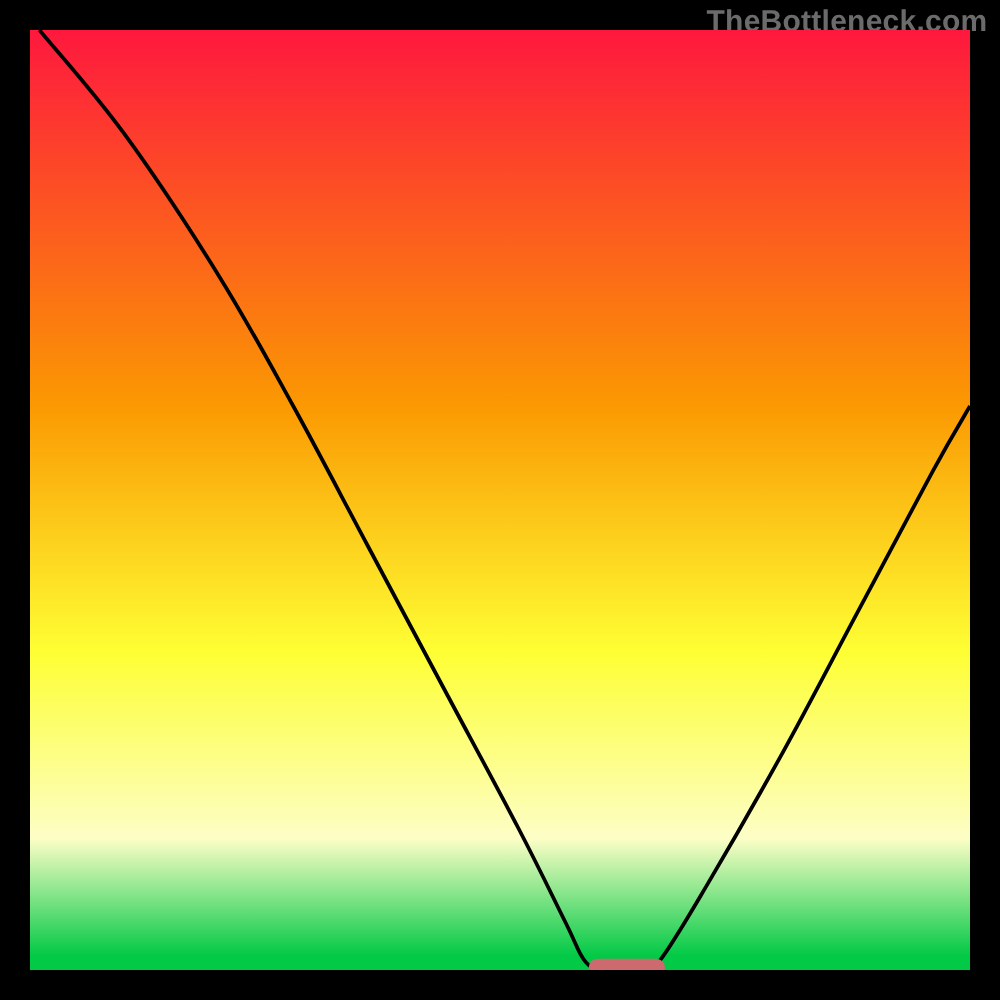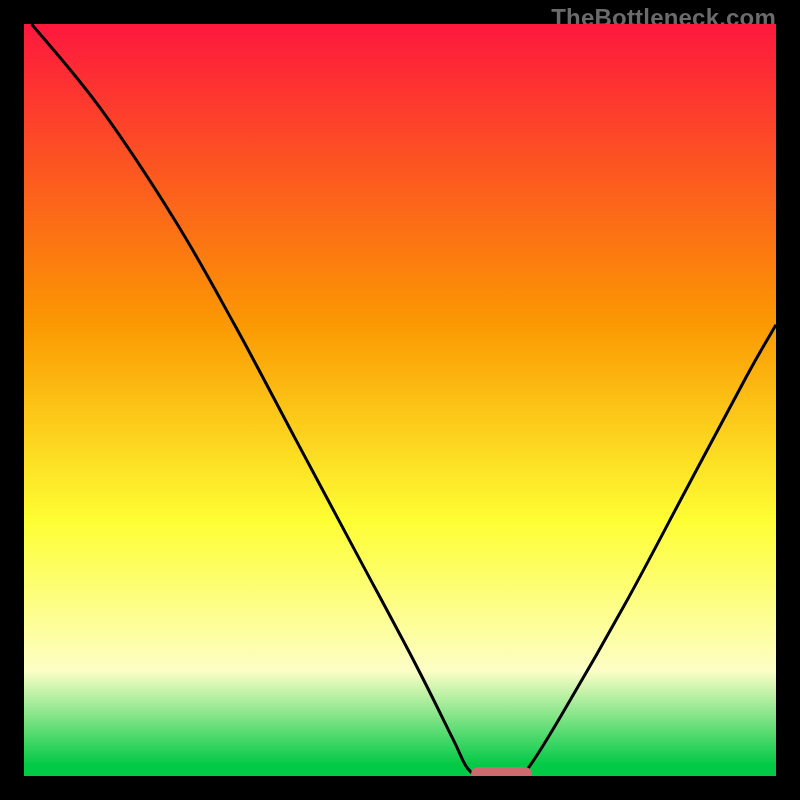--- a/index.html
+++ b/index.html
@@ -20,21 +20,21 @@
     position: absolute;
     left: 24px;
     top: 24px;
     width: 752px;
     height: 752px;
     overflow: hidden;
   }
   .watermark {
     position: absolute;
     top: 4px;
-    right: 24px;
+    right: 10px;
     font-family: Arial, Helvetica, sans-serif;
     font-size: 24px;
     font-weight: 600;
     color: #6b6b6b;
     letter-spacing: 0.2px;
     user-select: none;
   }
   svg {
     display: block;
   }

